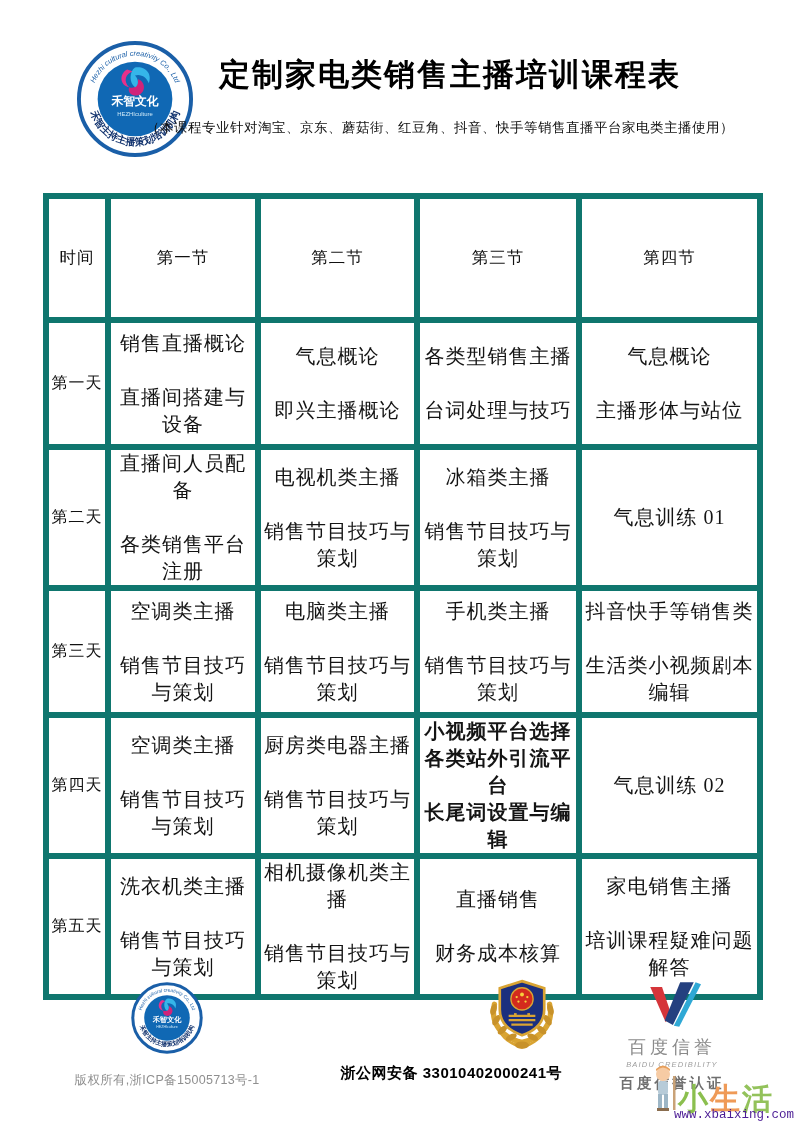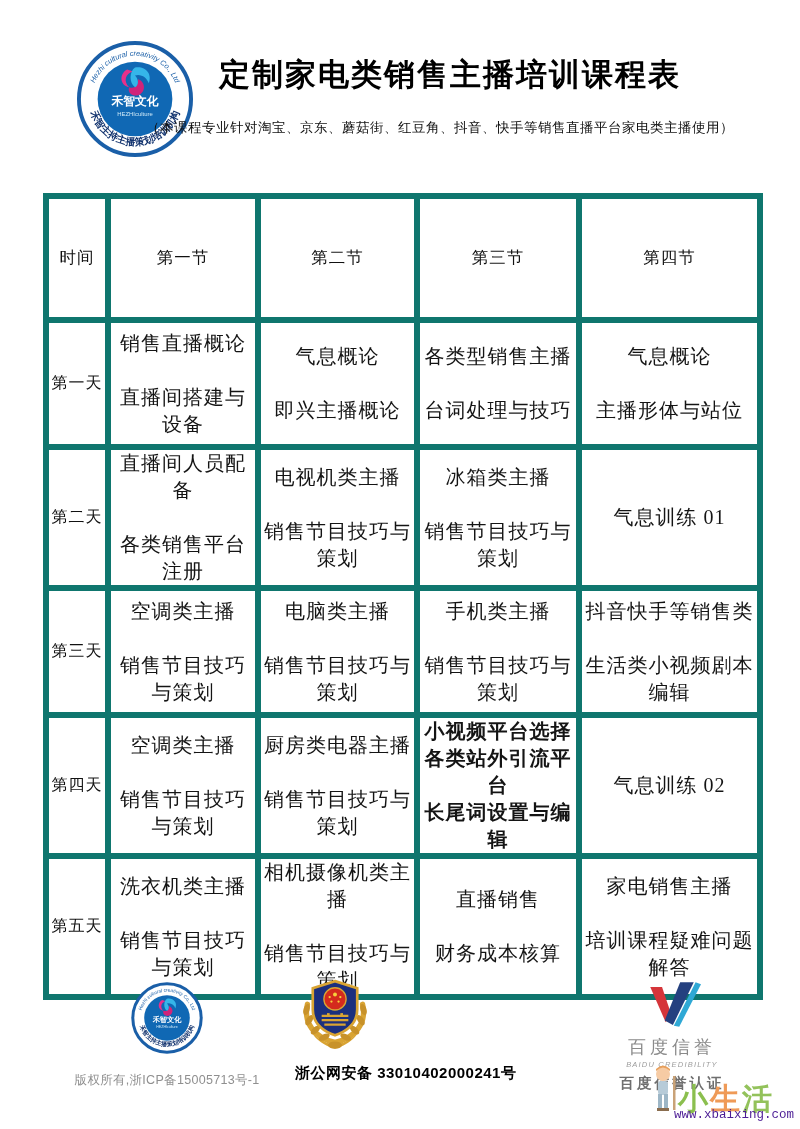--- a/index.html
+++ b/index.html
@@ -34,21 +34,21 @@
   .head-cell { font-size: 16.5px; color: #111; letter-spacing: 1px; }
   .day-cell  { font-size: 16px; color: #111; letter-spacing: 1px; }
   .cell-lines {
     display: flex; flex-direction: column; justify-content: center; align-items: center;
     height: 100%; row-gap: 27px; font-size: 20px; color: #141414; letter-spacing: 1px;
   }
   .cell-lines.tight { row-gap: 0; font-weight: bold; }
 
   
   .footer-left   { position: absolute; left: 67px;  top: 982px; width: 200px; text-align: center; }
-  .footer-center { position: absolute; left: 295px; top: 974px; width: 250px; text-align: left; }
+  .footer-center { position: absolute; left: 312px; top: 974px; width: 250px; text-align: right; }
   .footer-right  { position: absolute; left: 597px; top: 982px; width: 150px; text-align: center; }
   .copyright-text {
     margin-top: 14px; font-family: "Liberation Sans", sans-serif;
     font-size: 12.5px; color: #8f8f8f; letter-spacing: 0.3px;
   }
   .police-text {
     margin-top: 6px; font-family: "Liberation Sans", sans-serif;
     font-size: 15px; font-weight: bold; color: #000; letter-spacing: 0.5px;
   }
   .baidu-cn {

